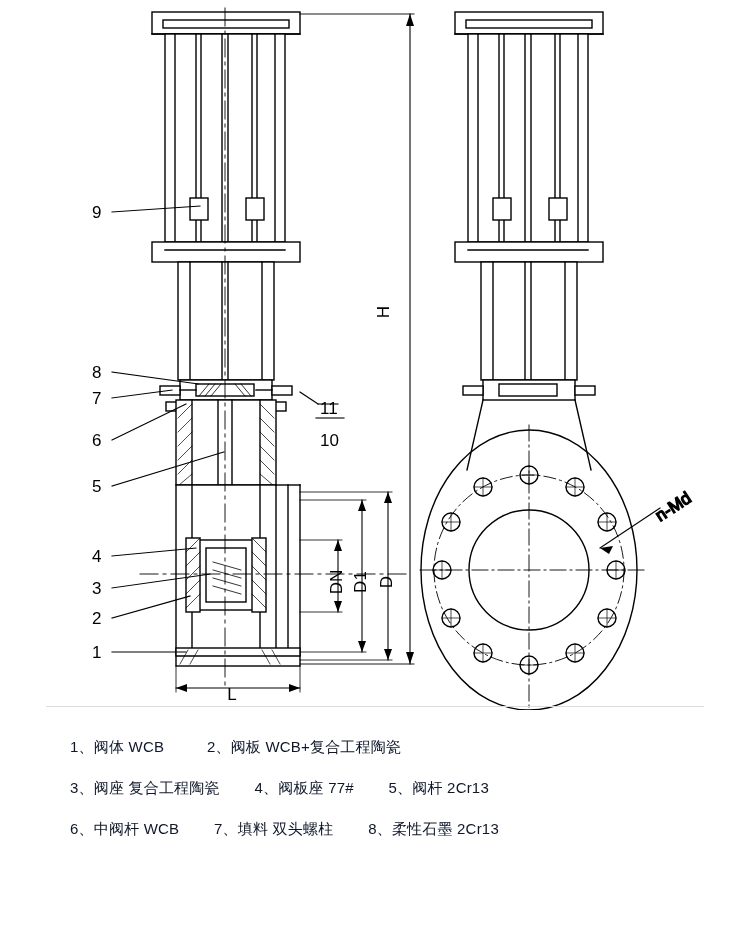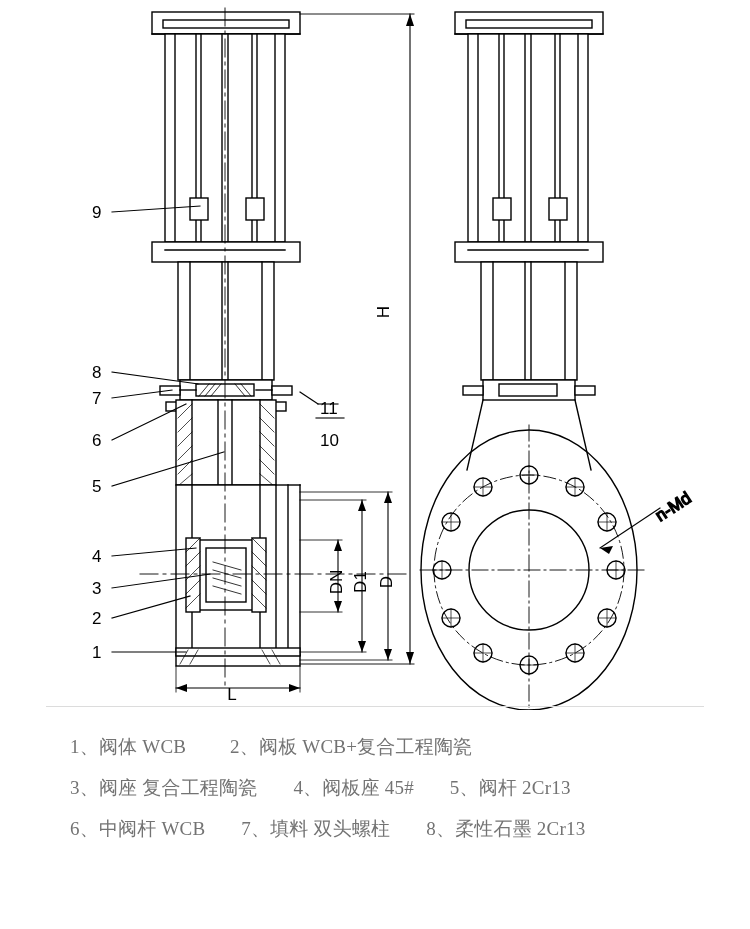--- a/index.html
+++ b/index.html
@@ -31,26 +31,25 @@
   #legend {
     position: absolute;
     left: 0;
     top: 712px;
     width: 750px;
     height: 217px;
     box-sizing: border-box;
     padding: 14px 40px 0 70px;
   }
   .legend-line {
-    font-size: 19px;
+    font-size: 15px;
     line-height: 41px;
     white-space: nowrap;
-    color: #737373;
+    color: #0f172a;
     letter-spacing: 0.2px;
-    font-family: Liberation Serif, serif;
   }
   .legend-line .item {
     display: inline-block;
   }
   .sep-small { display:inline-block; width: 26px; }
   .sep-big { display:inline-block; width: 34px; }
   .hairline {
     position: absolute;
     left: 46px;
     right: 46px;
@@ -387,21 +386,21 @@
 
     <div class="legend-line">
       <span class="item"><span>1、</span><span>阀体 WCB</span></span>
       <span class="sep-big"></span>
       <span class="item"><span>2、</span><span>阀板 WCB+复合工程陶瓷</span></span>
     </div>
 
     <div class="legend-line">
       <span class="item"><span>3、</span><span>阀座 复合工程陶瓷</span></span>
       <span class="sep-small"></span>
-      <span class="item"><span>4、</span><span>阀板座 45#</span></span>
+      <span class="item"><span>4、</span><span>阀板座 77#</span></span>
       <span class="sep-small"></span>
       <span class="item"><span>5、</span><span>阀杆 2Cr13</span></span>
     </div>
 
     <div class="legend-line">
       <span class="item"><span>6、</span><span>中阀杆 WCB</span></span>
       <span class="sep-small"></span>
       <span class="item"><span>7、</span><span>填料 双头螺柱</span></span>
       <span class="sep-small"></span>
       <span class="item"><span>8、</span><span>柔性石墨 2Cr13</span></span>

